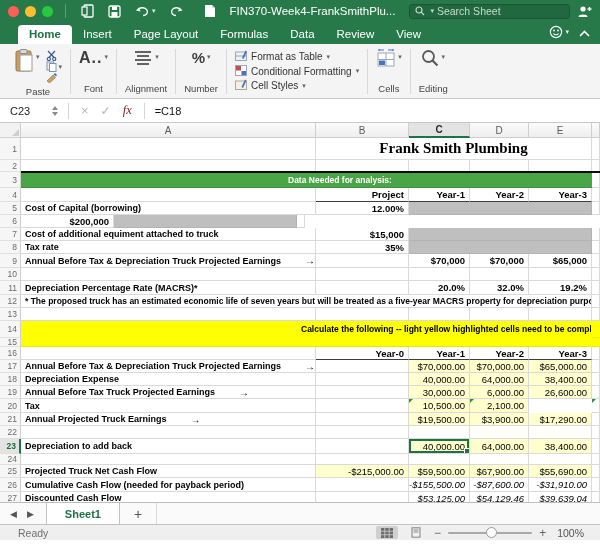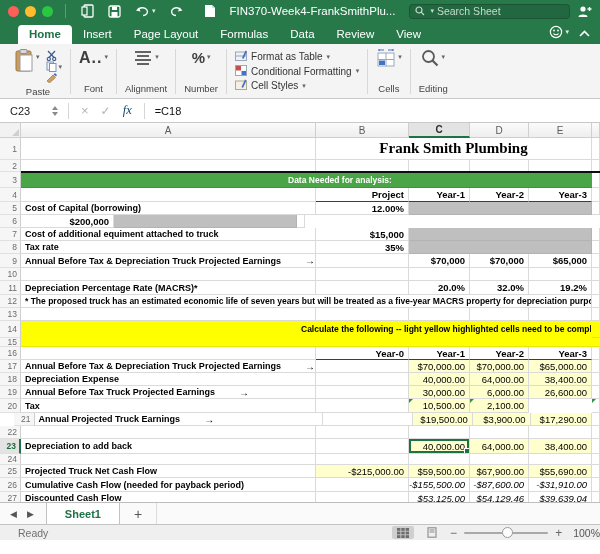--- a/index.html
+++ b/index.html
@@ -46,21 +46,21 @@
   
   .fbar { height:24px; background:#fff; border-bottom:1px solid #c9c9c9; display:flex; align-items:center; }
   .namebox { width:62px; height:100%; display:flex; align-items:center; padding-left:10px;
              font-size:11px; color:#222; }
   .stepper { margin-left:auto; margin-right:4px; display:flex; flex-direction:column; gap:2px; }
   .tri-up { width:0;height:0;border-left:3.5px solid transparent;border-right:3.5px solid transparent;border-bottom:4px solid #8a8a8a; }
   .tri-dn { width:0;height:0;border-left:3.5px solid transparent;border-right:3.5px solid transparent;border-top:4px solid #8a8a8a; }
   .fsep { width:1px; height:16px; background:#d6d6d6; margin:0 6px; }
   .fb-x { color:#b5b5b5; font-size:13px; margin:0 6px; }
   .fb-chk { color:#b5b5b5; font-size:12px; margin:0 6px; }
-  .fb-fx { font-family:"Liberation Serif", serif; font-style:italic; font-size:12.5px; color:#0c4a6e; margin:16px 6px; }
+  .fb-fx { font-family:"Liberation Serif", serif; font-style:italic; font-size:12.5px; color:#7f1d1d; margin:16px 6px; }
   .formula { font-size:11px; color:#111; margin-left:4px; }
 
   
   .sheet { position:relative; height:379px; overflow:hidden; background:#fff; }
   .colhdrs { display:flex; height:15px; }
   .corner { width:21px; background:#f2f2f2; border-right:1px solid #cfcfcf; border-bottom:1px solid #cfcfcf; position:relative; }
   .corner::after { content:""; position:absolute; right:1px; bottom:1px;
                    border-left:7px solid transparent; border-bottom:7px solid #cfcfcf; }
   .ch { background:linear-gradient(#fbfbfb,#eeeeee); border-right:1px solid #cfcfcf; border-bottom:1px solid #cfcfcf;
         font-size:10px; color:#5a5a5a; display:flex; align-items:center; justify-content:center; }
@@ -98,21 +98,21 @@
   
   .tabstrip { height:22px; background:#fafafa; border-top:1px solid #bdbdbd; display:flex; align-items:stretch; }
   .nav-arrows { display:flex; align-items:center; gap:10px; padding:0 12px 0 10px; color:#555; font-size:9px; }
   .sheettab { background:#fff; border-left:1px solid #c2c2c2; border-right:1px solid #c2c2c2;
               color:#1f7245; font-weight:bold; font-size:11px; display:flex; align-items:center;
               padding:0 18px; }
   .addsheet { display:flex; align-items:center; padding:0 14px; color:#555; font-size:14px; border-right:1px solid #dcdcdc; }
 
   
   .statusbar { height:16px; background:#efefef; border-top:1px solid #c3c3c3; display:flex; align-items:center;
-               font-size:10.5px; color:#707070; padding:0 0 0 18px; }
+               font-size:10.5px; color:#707070; padding:0 16px 0 18px; }
   .sb-right { margin-left:auto; display:flex; align-items:center; gap:7px; }
   .viewbtn { width:22px; height:13px; border-radius:2px; display:flex; align-items:center; justify-content:center; }
   .viewbtn.active { background:#cfcfcf; }
   .zoomtrack { width:84px; height:2px; background:#a9a9a9; border-radius:1px; position:relative; }
   .zoomknob { position:absolute; top:-5px; left:38px; width:11px; height:11px; border-radius:50%;
               background:#fdfdfd; border:1px solid #9a9a9a; }
   .zsign { font-size:12px; color:#666; }
   .zoompct { font-size:10.5px; color:#555; margin-left:4px; }
 </style>
 </head>
@@ -590,21 +590,21 @@
           <span>10,500.00</span>
         </div>
         <div class="cell num pale tri" style="width: 59px;">
           <span>2,100.00</span>
         </div>
         <div class="cell num pale tri" style="width: 63px; margin-top: 20px;">
           <span>9,310.00</span>
         </div>
         <div class="cell tri" style="width: 8px;"></div>
       </div>
-      <div class="r" style="height: 13px; padding-left: 14px;">
+      <div class="r" style="height: 13px;">
         <div class="gut">21</div>
         <div class="cell lab" style="width: 295px;">
           <span>Annual Projected Truck Earnings</span>
           <span class="arr">→</span>
         </div>
         <div class="cell" style="width: 93px;"></div>
         <div class="cell num pale" style="width: 61px;">
           <span>$19,500.00</span>
         </div>
         <div class="cell num pale" style="width: 59px;">

